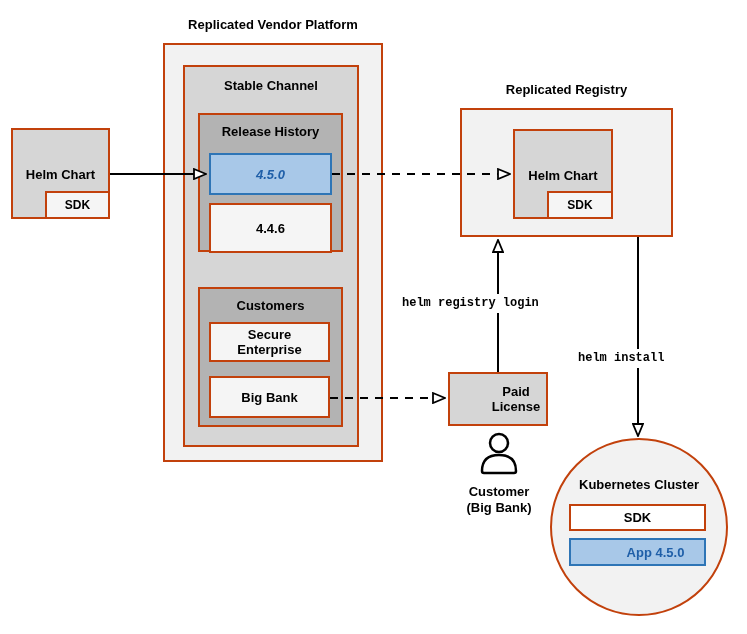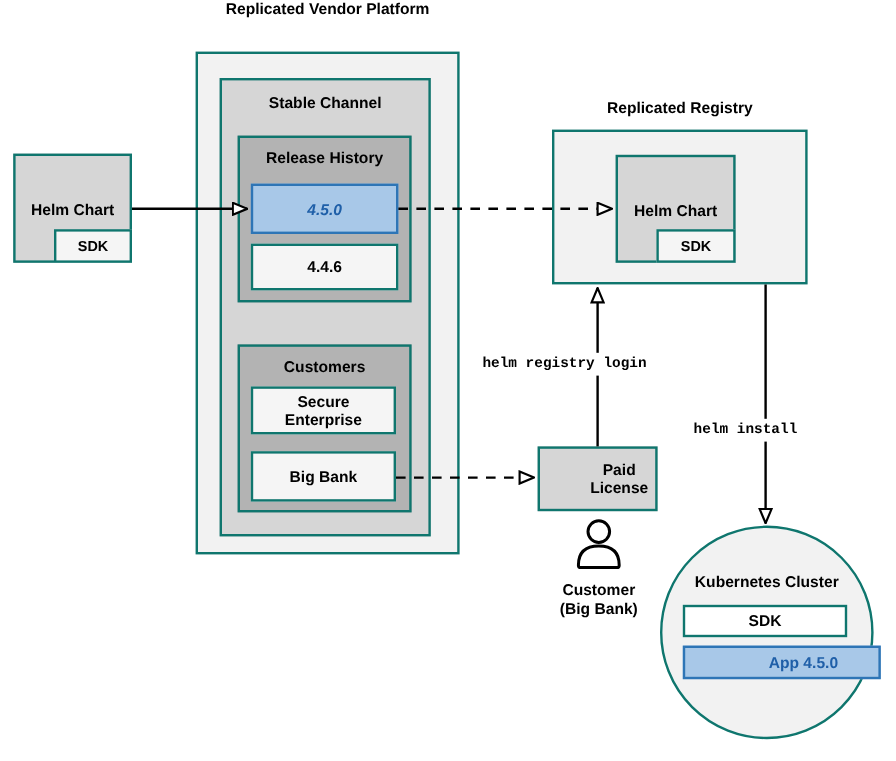--- a/index.html
+++ b/index.html
@@ -3,21 +3,21 @@
 <meta charset="utf-8">
 <style>
   * { margin:0; padding:0; box-sizing:border-box; }
   html,body { background:#ffffff; }
   .canvas {
     position:relative; width:747px; height:634px; background:#ffffff;
     font-family:"Liberation Sans", sans-serif; font-weight:bold; color:#000;
     overflow:hidden;
   }
   .abs { position:absolute; }
-  .box { position:absolute; border:2px solid #0f766e; }
+  .box { position:absolute; border:2px solid #c2410c; }
   .bg-light  { background:#f2f2f2; }
   .bg-med    { background:#d6d6d6; }
   .bg-dark   { background:#b3b3b3; }
   .bg-inner  { background:#f5f5f5; }
   .bg-white  { background:#ffffff; }
   .blue-box  { background:#a8c8e8; border:2px solid #2e75b6; color:#1f5fa8; }
   .ctr { text-align:center; }
   .t13 { font-size:13px; line-height:15px; }
   .t12 { font-size:12px; line-height:14px; }
   .flexc { display:flex; align-items:center; justify-content:center; }
@@ -28,31 +28,31 @@
     font-weight:bold; font-size:12px; text-align:left; line-height:19px;
   }
   .overlay { position:absolute; left:0; top:0; width:747px; height:634px; z-index:5; pointer-events:none; }
   .circle { border-radius:50%; }
 </style>
 </head>
 <body>
 
 <div class="canvas">
 
-  <div class="title-lbl" style="left:163px; top:0; width:220px;">Replicated Vendor Platform</div>
+  <div class="title-lbl" style="left:163px; top:17px; width:220px;">Replicated Vendor Platform</div>
 
   <div class="box bg-light" style="left:163px; top:43px; width:220px; height:419px;">
 
     <div class="box bg-med" style="left:18px; top:20px; width:176px; height:382px;">
       <div class="ctr t13" style="padding-top:11px;">Stable Channel</div>
 
       <div class="box bg-dark" style="left:13px; top:46px; width:145px; height:139px;">
         <div class="ctr t13" style="padding-top:9px;">Release History</div>
         <div class="box blue-box flexc t13" style="left:9px; top:38px; width:123px; height:42px;font-style:italic;">4.5.0</div>
-        <div class="box bg-inner flexc t13" style="left:9px; top:88px; width:123px; height:39px;">4.4.6</div>
+        <div class="box bg-inner flexc t13" style="left:9px; top:88px; width:123px; height:50px;">4.4.6</div>
       </div>
 
       <div class="box bg-dark" style="left:13px; top:220px; width:145px; height:140px;">
         <div class="ctr t13" style="padding-top:9px;">Customers</div>
         <div class="box bg-inner flexc t13" style="left:9px; top:33px; width:121px; height:40px;">
           <div style="width:80px; text-align:center;">Secure Enterprise</div>
         </div>
         <div class="box bg-inner flexc t13" style="left:9px; top:87px; width:121px; height:42px;">Big Bank</div>
       </div>
     </div>
@@ -80,21 +80,21 @@
     <path d="M5,42 Q5,26 22,26 Q39,26 39,42 Q39,44 37,44 L7,44 Q5,44 5,42 Z" fill="none" stroke="#000" stroke-width="2.5" stroke-linejoin="round"></path>
   </svg>
   <div class="ctr t13 abs" style="left:449px; top:484px; width:100px; line-height:16px;">
     <div>Customer</div>
     <div>(Big Bank)</div>
   </div>
 
   <div class="box bg-light circle" style="left:550px; top:438px; width:178px; height:178px;">
     <div class="ctr t13 abs" style="left:0; top:37px; width:100%;">Kubernetes Cluster</div>
     <div class="box bg-white flexc t13" style="left:17px; top:64px; width:137px; height:27px;">SDK</div>
-    <div class="box blue-box flexc t13" style="left:17px; top:98px; width:165px; height:28px;padding-left:36px;">App 4.5.0</div>
+    <div class="box blue-box flexc t13" style="left:17px; top:98px; width:137px; height:28px;padding-left:36px;">App 4.5.0</div>
   </div>
 
   <svg class="overlay" viewBox="0 0 747 634">
     <defs>
       <marker id="openArrow" markerUnits="userSpaceOnUse" markerWidth="14" markerHeight="12" viewBox="0 0 14 12" refX="13" refY="6" orient="auto">
         <path d="M1,1 L13,6 L1,11 Z" fill="#ffffff" stroke="#000000" stroke-width="1.8"></path>
       </marker>
     </defs>
     <line x1="110" y1="174" x2="206" y2="174" stroke="#000" stroke-width="2" marker-end="url(#openArrow)"></line>
     <line x1="332" y1="174" x2="510" y2="174" stroke="#000" stroke-width="2" stroke-dasharray="8 7" marker-end="url(#openArrow)"></line>

